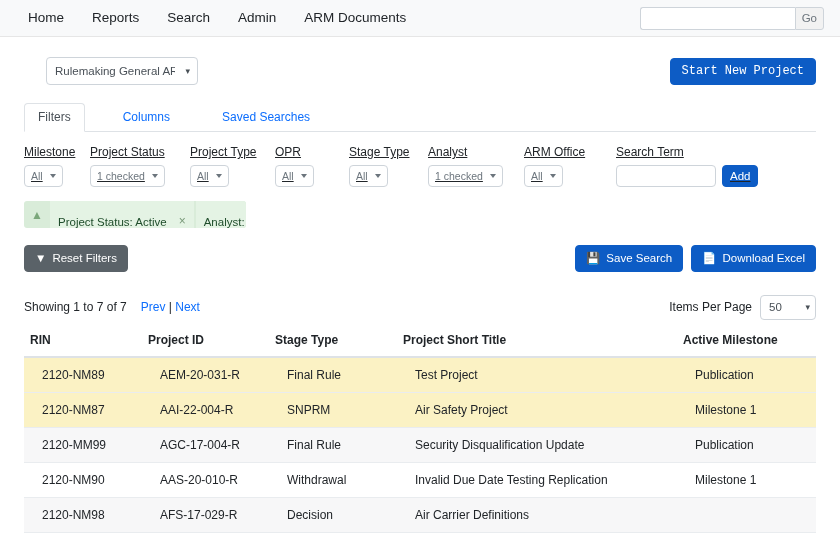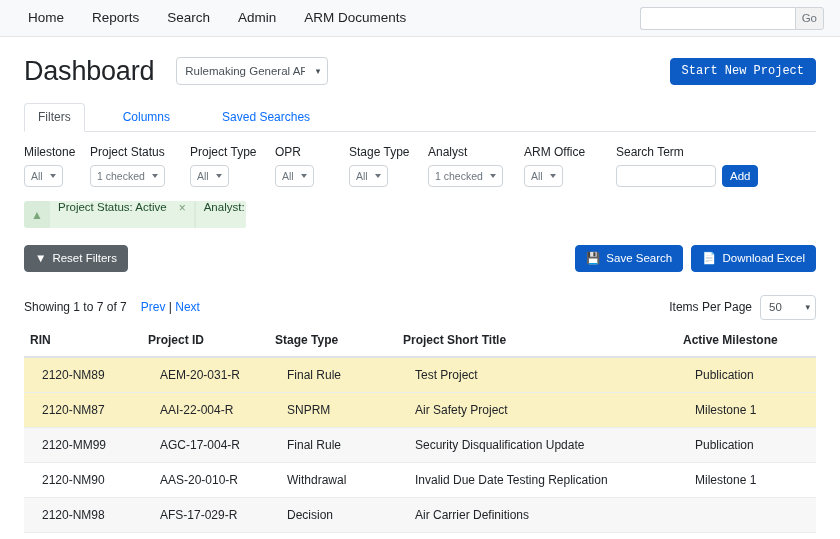--- a/index.html
+++ b/index.html
@@ -146,20 +146,21 @@
     background: #fff;
     border-color: #dee2e6 #dee2e6 #fff;
   }
 
   
   .filters {
     display: flex;
     align-items: flex-end;
     padding-top: 13px;
     gap: 0;
+    text-decoration: underline;
   }
   .filter {
     display: flex;
     flex-direction: column;
   }
   .filter-label {
     font-size: 12px;
     color: #212529;
     margin-bottom: 6px;
     white-space: nowrap;
@@ -233,21 +234,21 @@
     font-size: 12px;
     cursor: pointer;
     flex: none;
   }
   .chip {
     background: #e4f3e4;
     color: #1f4d2b;
     font-size: 11.5px;
     height: 27px;
     display: flex;
-    align-items: flex-start;
+    align-items: flex-end;
     padding: 0 8px;
     margin-right: 2px;
     white-space: nowrap;
     flex: none;
   }
   .chip .chip-x {
     margin-left: 12px;
     color: #7a9a7a;
     font-size: 12px;
     cursor: pointer;
@@ -374,21 +375,20 @@
   <div class="nav-search">
     <input type="text" placeholder="" style="">
     <button>Go</button>
   </div>
 </div>
 
 <div class="page">
 
   
   <div class="title-row">
-    <h1 class="page-title">Dashboard</h1>
     <div class="arm-select">
       <select>
         <option>Rulemaking General ARM</option>
       </select>
       <span class="chev">▾</span>
     </div>
     <div class="title-spacer"></div>
     <button class="btn-primary">Start New Project</button>
   </div>
 

